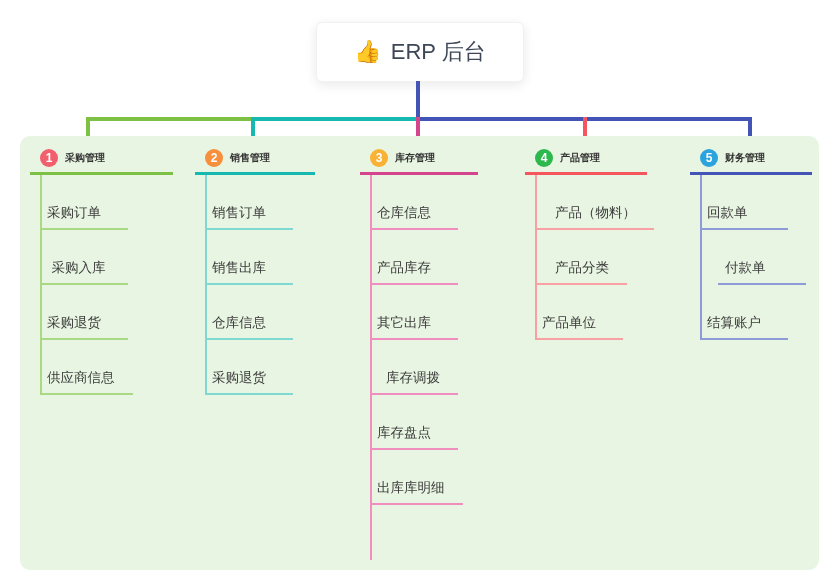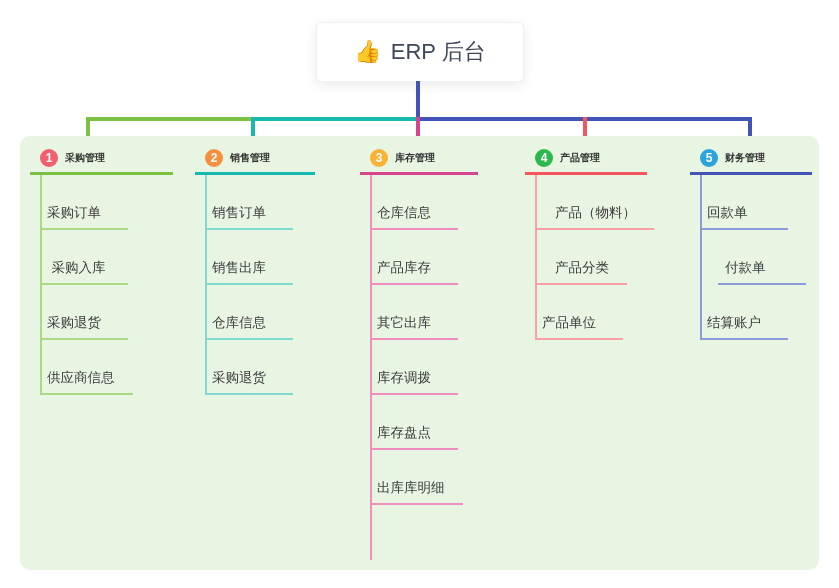--- a/index.html
+++ b/index.html
@@ -127,21 +127,21 @@
     <div class="child-row">
             <div class="child-wrap" style="border-bottom-color: rgb(239, 142, 191);"><span class="child-label">仓库信息</span></div>
           </div>
           <div class="child-row">
             <div class="child-wrap" style="border-bottom-color: rgb(239, 142, 191);"><span class="child-label">产品库存</span></div>
           </div>
           <div class="child-row">
             <div class="child-wrap" style="border-bottom-color: rgb(239, 142, 191);"><span class="child-label">其它出库</span></div>
           </div>
           <div class="child-row">
-            <div class="child-wrap" style="border-bottom-color: rgb(239, 142, 191);"><span class="child-label">库存调拨</span></div>
+            <div class="child-wrap" style="border-bottom-color: rgb(239, 142, 191); text-align: right;"><span class="child-label">库存调拨</span></div>
           </div>
           <div class="child-row">
             <div class="child-wrap" style="border-bottom-color: rgb(239, 142, 191);"><span class="child-label">库存盘点</span></div>
           </div>
           <div class="child-row">
             <div class="child-wrap" style="border-bottom-color: rgb(239, 142, 191);"><span class="child-label">出库库明细</span></div>
           </div>
         </div>
   </div>
       <div class="branch" style="left: 525px;">

